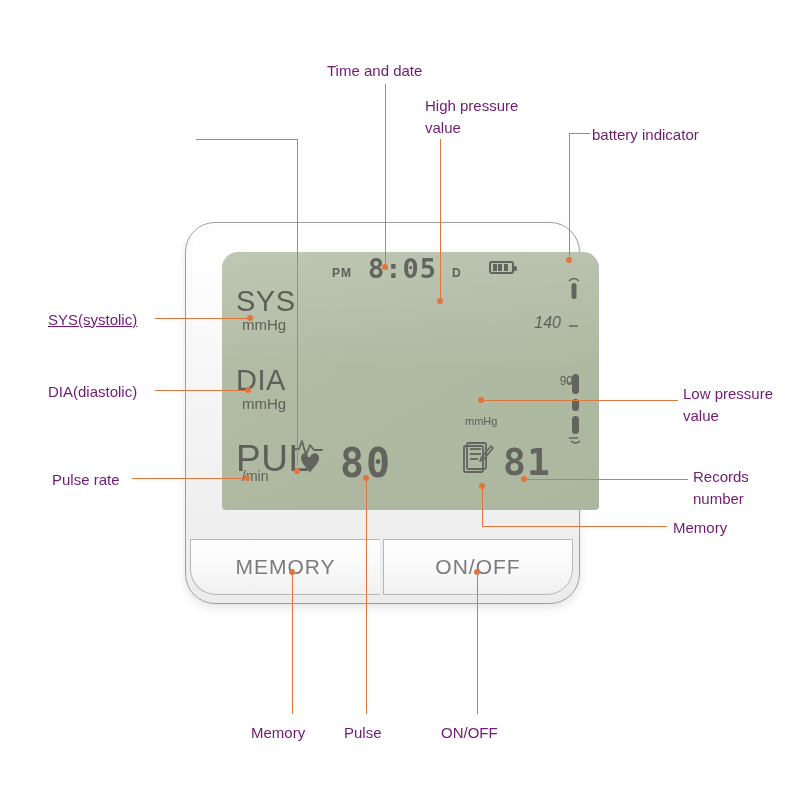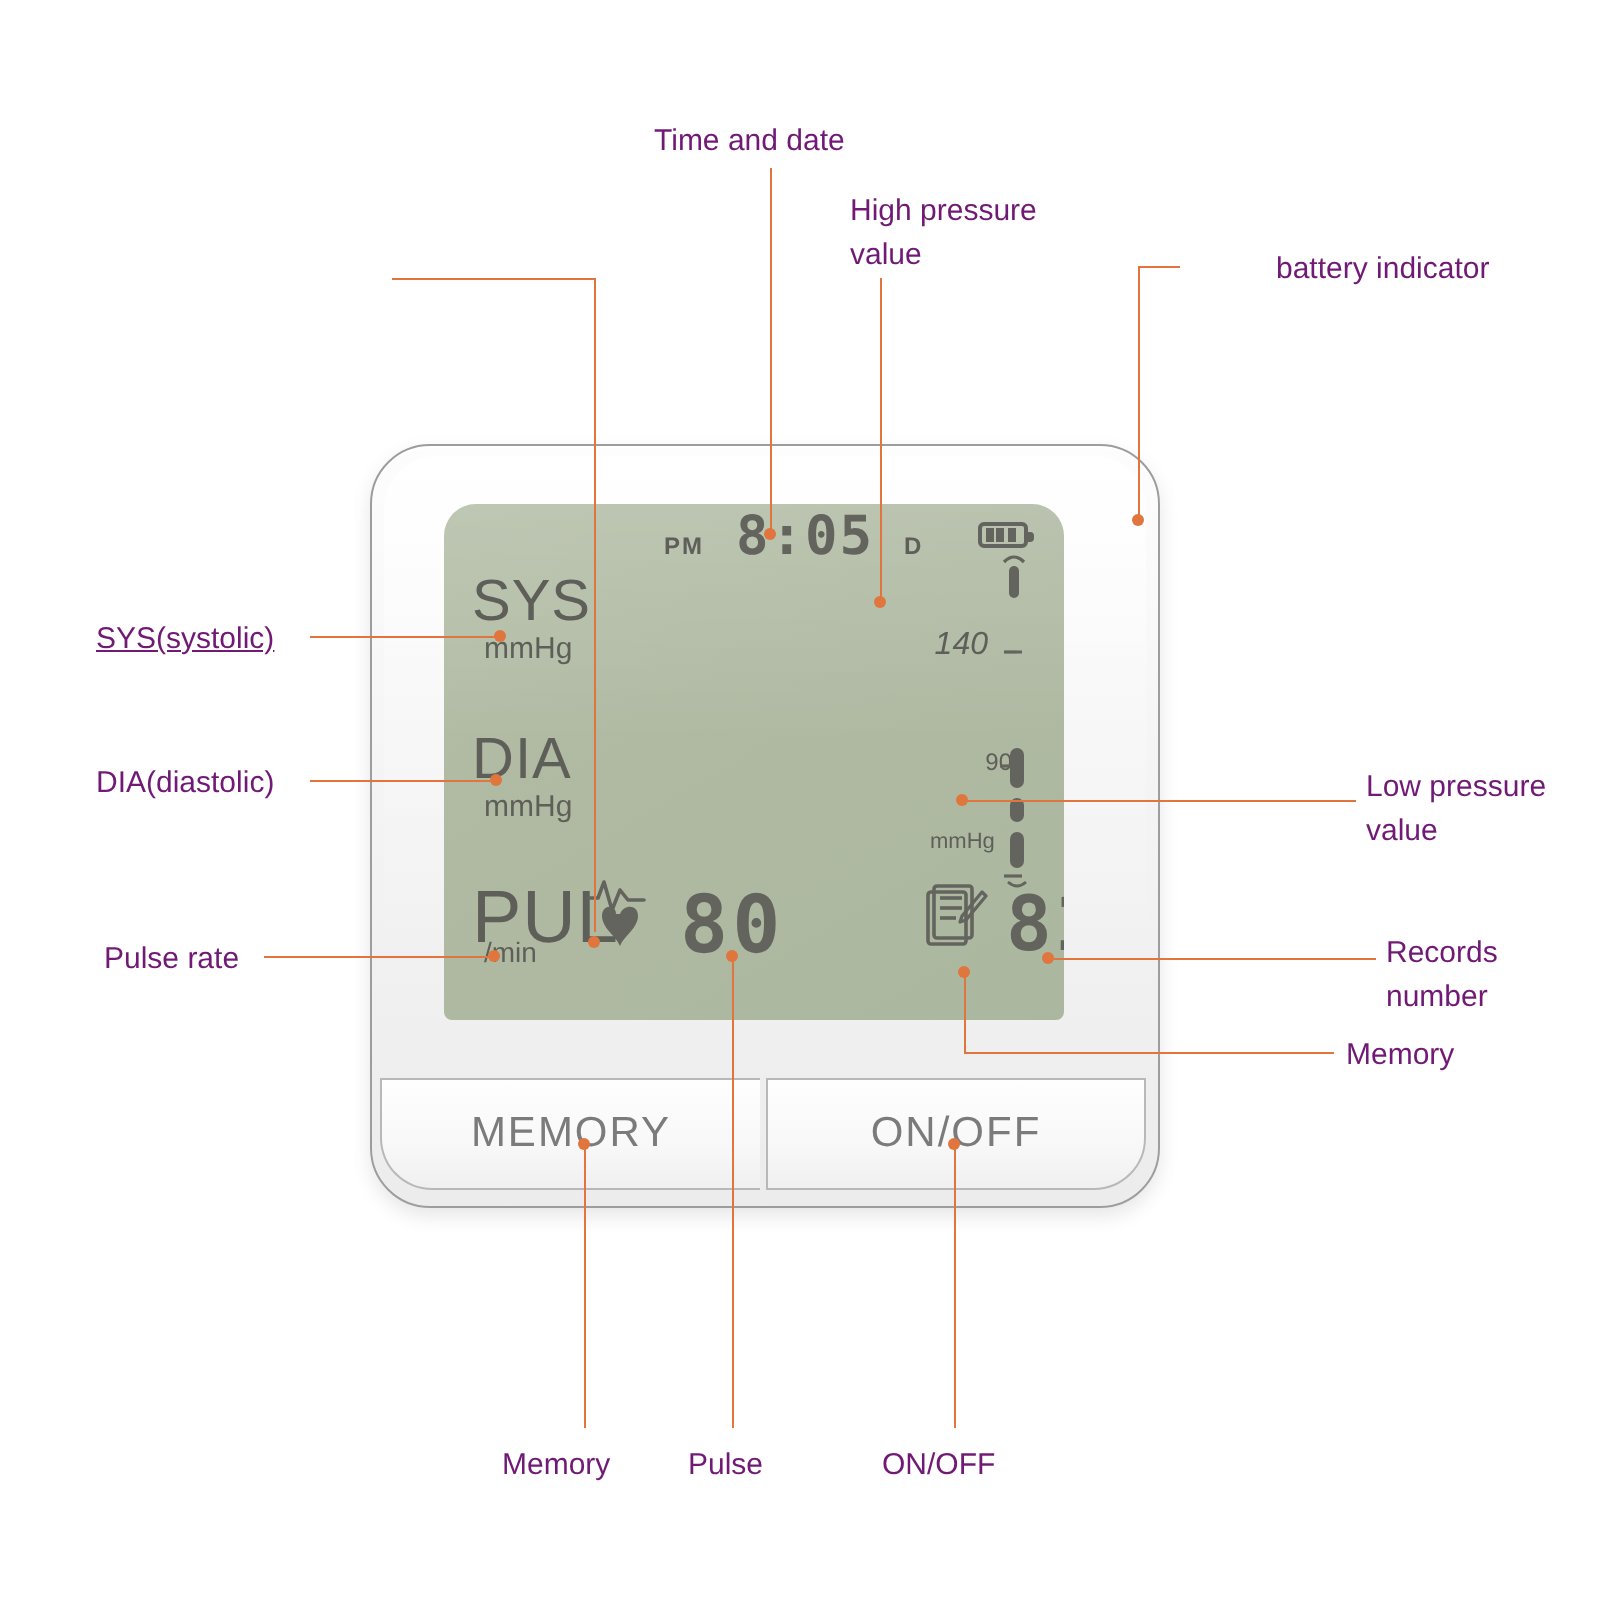--- a/index.html
+++ b/index.html
@@ -37,21 +37,21 @@
     border-radius: 26px;
     background: linear-gradient(180deg, rgba(255,255,255,0.95) 0%, rgba(255,255,255,0.25) 30%, rgba(255,255,255,0) 70%);
     pointer-events: none;
   }
 
   
   .lcd {
     position: absolute;
     left: 222px;
     top: 252px;
-    width: 310px;
+    width: 377px;
     height: 258px;
     background: linear-gradient(150deg, #b5bfa8 0%, #b0baa3 40%, #acb79f 100%);
     border-radius: 16px 16px 4px 4px;
     overflow: hidden;
   }
   .lcd-gloss {
     position: absolute;
     left: 0; top: 0; width: 100%; height: 46%;
     background: linear-gradient(180deg, rgba(255,255,255,0.13), rgba(255,255,255,0));
     pointer-events: none;
@@ -293,21 +293,21 @@
 
   <div class="anno" style="left:327px; top:60px;">Time and date</div>
   <div class="line-v" style="left:385px; top:84px; height:182px;"></div>
   <div class="dot" style="left:382px; top:264px;"></div>
 
   <div class="anno" style="left:425px; top:95px;">High pressure
 value</div>
   <div class="line-v" style="left:440px; top:139px; height:162px;"></div>
   <div class="dot" style="left:437px; top:298px;"></div>
 
-  <div class="anno" style="left:592px; top:124px;margin-left:46px;">battery indicator</div>
+  <div class="anno" style="left:592px; top:124px;">battery indicator</div>
   <div class="line-h" style="left:570px; top:133px; width:20px;"></div>
   <div class="line-v" style="left:569px; top:133px; height:127px;"></div>
   <div class="dot" style="left:566px; top:257px;"></div>
 
   <div class="anno" style="left:48px; top:309px;text-decoration:underline;">SYS(systolic)</div>
   <div class="line-h" style="left:155px; top:318px; width:95px;"></div>
   <div class="dot" style="left:247px; top:315px;"></div>
 
   <div class="anno" style="left:48px; top:381px;">DIA(diastolic)</div>
   <div class="line-h" style="left:155px; top:390px; width:93px;"></div>

